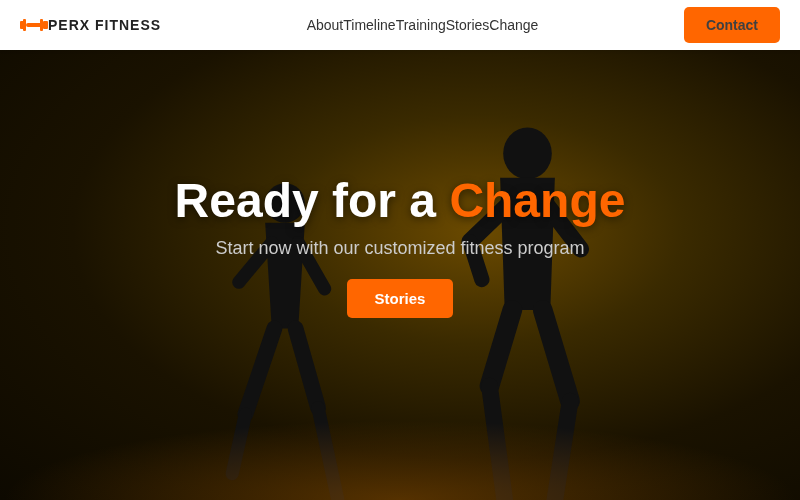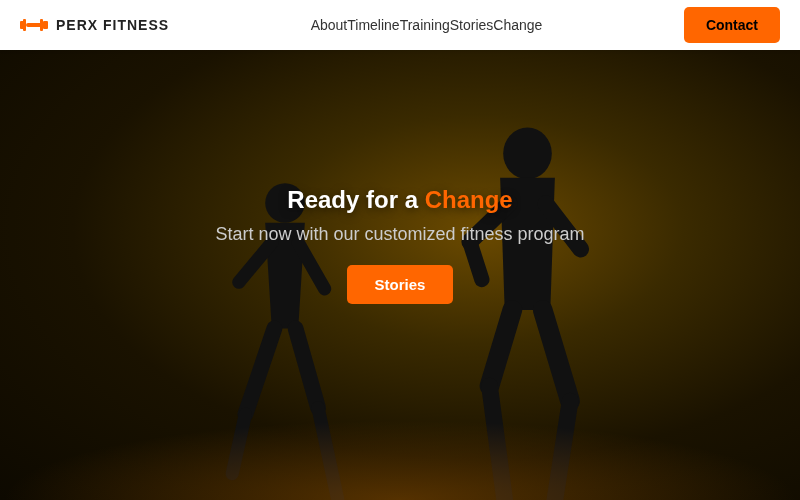--- a/index.html
+++ b/index.html
@@ -14,21 +14,20 @@
       display: flex;
       align-items: center;
       justify-content: space-between;
       padding: 0 20px;
       z-index: 10;
       box-shadow: 0 1px 3px rgba(0,0,0,0.1);
     }
     .logo {
       display: flex;
       align-items: center;
-      gap: 8px;
     }
     .logo-icon {
       display: flex;
       align-items: center;
       gap: 3px;
     }
     .logo-text {
       font-weight: 800;
       font-size: 14px;
       color: #222;
@@ -39,21 +38,21 @@
       list-style: none;
     }
     .nav-links li a {
       text-decoration: none;
       color: #333;
       font-size: 14px;
       font-weight: 500;
     }
     .contact-btn {
       background: #f60;
-      color: #000000;
+      color: #404040;
       border: none;
       padding: 10px 22px;
       border-radius: 5px;
       font-size: 14px;
       font-weight: 600;
       cursor: pointer;
     }
 
     
     .hero {
@@ -97,21 +96,21 @@
 
     
     .hero-content {
       position: relative;
       z-index: 5;
       text-align: center;
       color: #fff;
       top: -30px;
     }
     .hero-title {
-      font-size: 24px;
+      font-size: 48px;
       font-weight: 700;
       margin-bottom: 10px;
       text-shadow: 0 2px 8px rgba(0,0,0,0.5);
     }
     .hero-title .highlight {
       color: #f60;
     }
     .hero-subtitle {
       font-size: 18px;
       color: #ccc;

